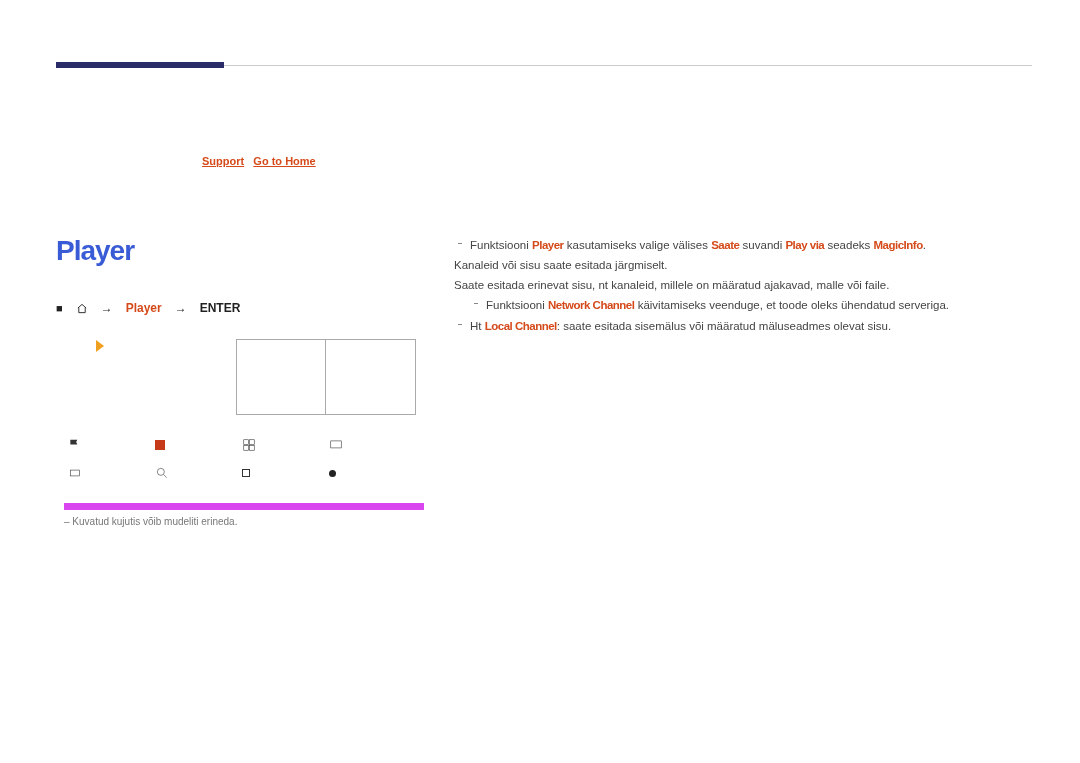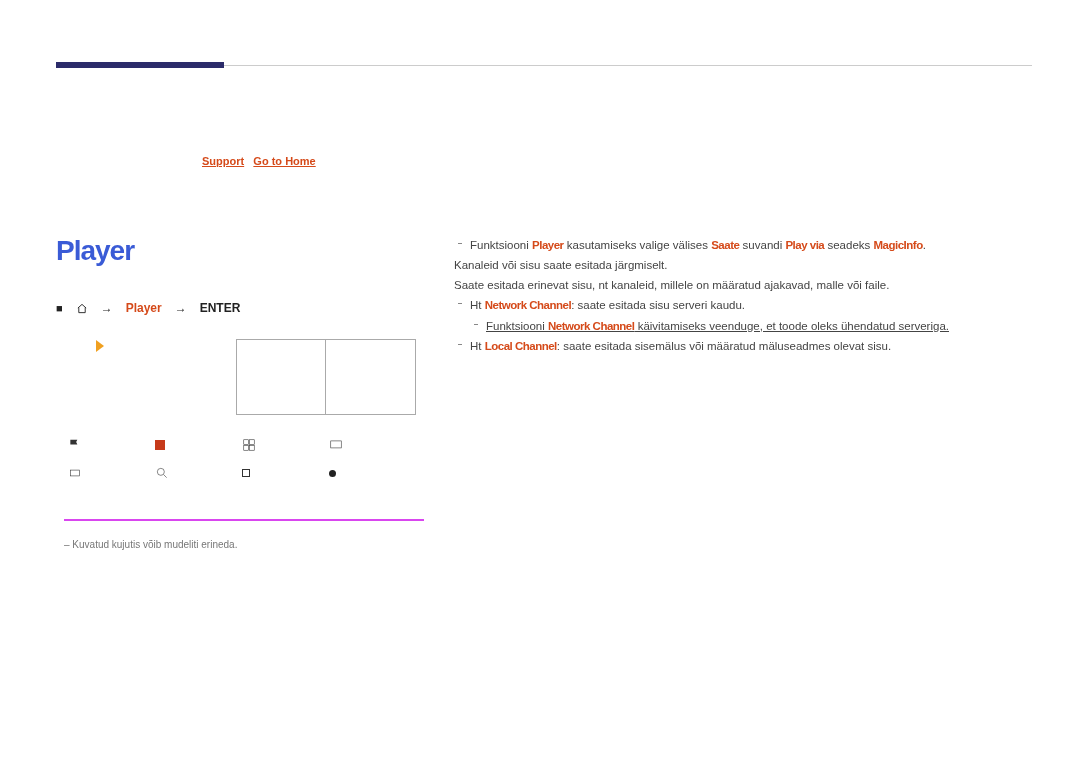--- a/index.html
+++ b/index.html
@@ -98,25 +98,25 @@
   .icon-cell {
     width: 87px;
     height: 20px;
     display: flex;
     align-items: center;
   }
   .ic { width: 14px; height: 14px; display: inline-block; }
   .footnote {
     position: absolute;
     left: 8px;
-    top: 284px;
+    top: 268px;
     font-size: 10px;
     color: #777;
-    border-top: 2px solid #d946ef;
-    padding-top: 18px;
+    border-top: 7px solid #d946ef;
+    padding-top: 6px;
     width: 360px;
   }
   .right-col {
     position: absolute;
     left: 454px;
     top: 235px;
     width: 560px;
     font-size: 11.5px;
     line-height: 1.75;
     color: #444;
@@ -129,21 +129,20 @@
     content: "";
     position: absolute;
     left: 4px;
     top: 8px;
     width: 4px; height: 1px;
     background: #888;
   }
   .right-col .indent2 {
     padding-left: 32px;
     position: relative;
-    text-decoration: underline;
   }
   .right-col .indent2::before {
     content: "";
     position: absolute;
     left: 20px;
     top: 8px;
     width: 4px; height: 1px;
     background: #888;
   }
   .redb { color: #d54a1a; font-weight: bold; }
@@ -233,22 +232,19 @@
 
   <div class="footnote">– Kuvatud kujutis võib mudeliti erineda.</div>
 </div>
 
 <div class="right-col">
   <div class="bullet">
     <span>Funktsiooni </span><span class="redb tight">Player</span><span> kasutamiseks valige välises </span><span class="redb tight">Saate</span><span> suvandi </span><span class="redb tight">Play via</span><span> seadeks </span><span class="redb tight">MagicInfo</span><span>.</span>
   </div>
   <div>Kanaleid või sisu saate esitada järgmiselt.</div>
   <div>Saate esitada erinevat sisu, nt kanaleid, millele on määratud ajakavad, malle või faile.</div>
-  <div class="bullet">
-    <span>Ht</span> <span class="redb tight">Network Channel</span><span>: saate esitada sisu serveri kaudu.</span>
-  </div>
   <div class="indent2">
     <span>Funktsiooni </span><span class="redb tight">Network Channel</span><span> käivitamiseks veenduge, et toode oleks ühendatud serveriga.</span>
   </div>
   <div class="bullet">
     <span>Ht</span> <span class="redb tight">Local Channel</span><span>: saate esitada sisemälus või määratud mäluseadmes olevat sisu.</span>
   </div>
 </div>
 
 </body></html>

